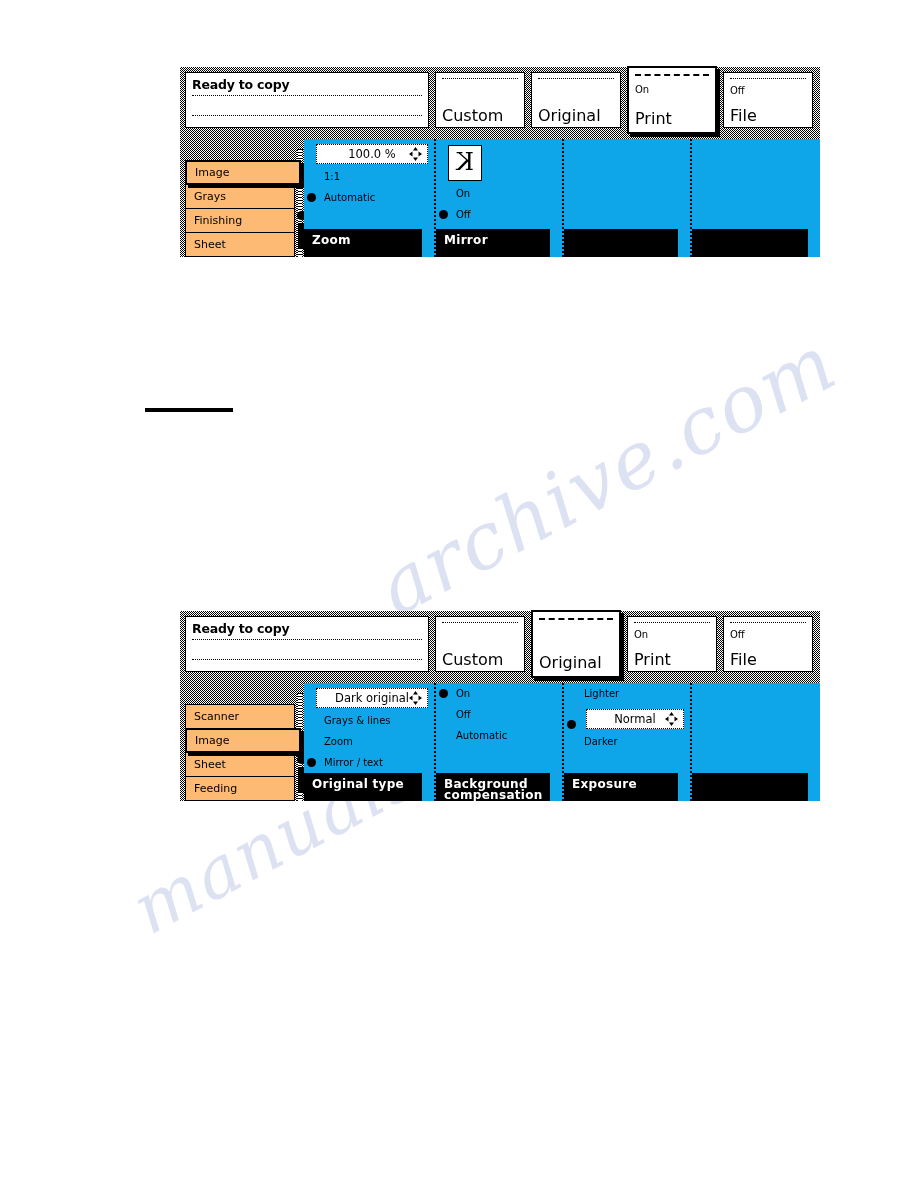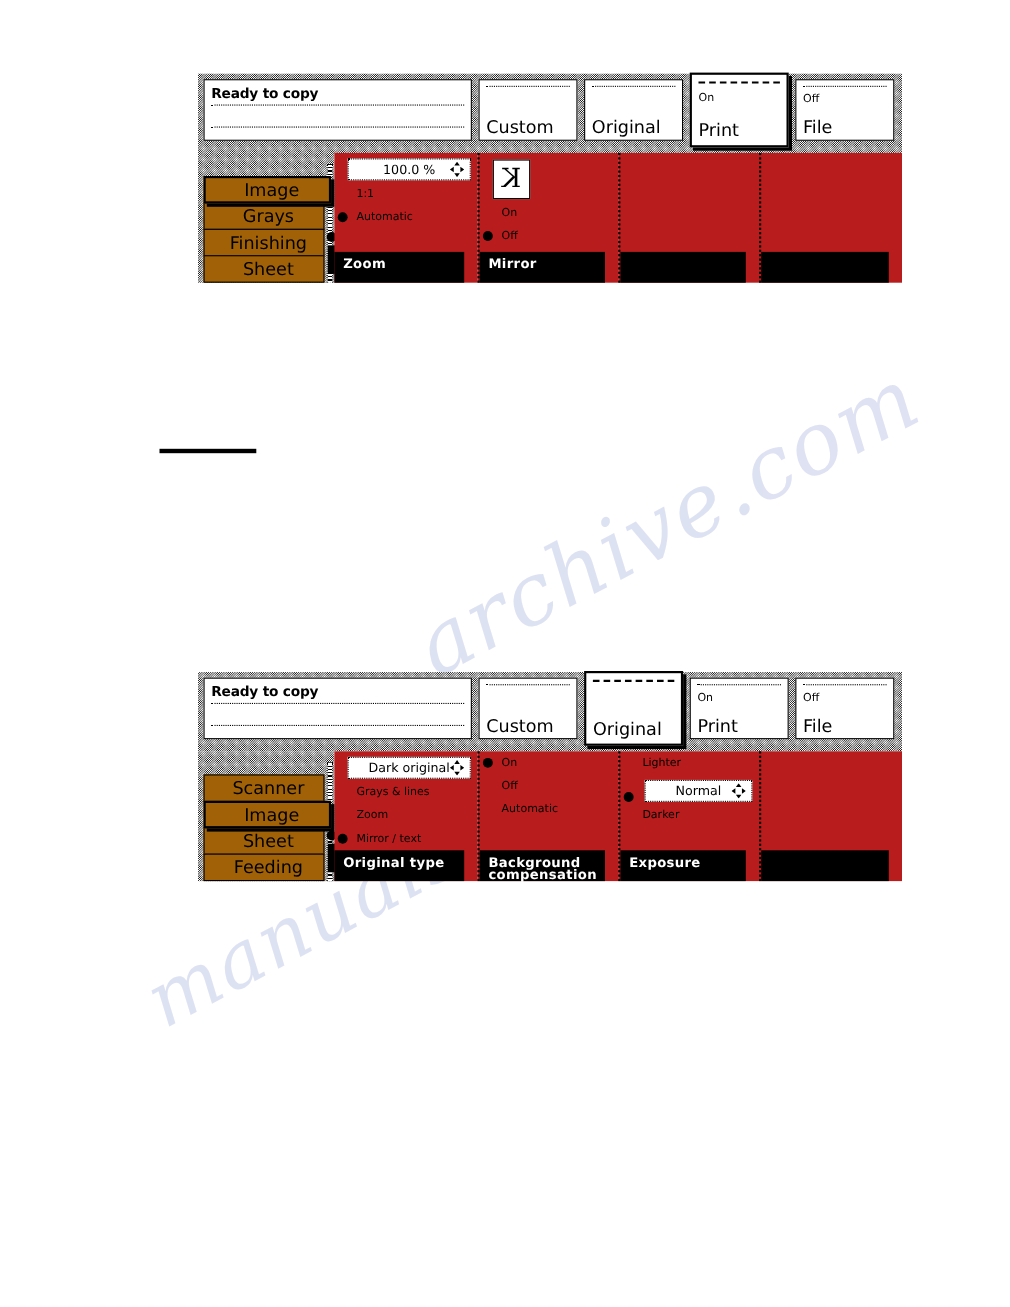--- a/index.html
+++ b/index.html
@@ -152,29 +152,28 @@
   }
   .sidebar {
     position: absolute;
     left: 5px;
     top: 22px;
     width: 110px;
   }
   .side-item {
     position: relative;
     height: 25px;
-    background: #a16207;
+    background: #fdba74;
     border: 1px solid #000;
     box-sizing: border-box;
-    font-size: 16px;
+    font-size: 11px;
     color: #000;
     padding: 5px 0 0 8px;
     margin-top: -1px;
     line-height: 14px;
-    text-align: center;
   }
   .side-item.sel {
     border: 2px solid #000;
     box-shadow: 3px 3px 0 #000;
     width: 116px;
     z-index: 4;
     padding-top: 4px;
   }
   .scrollbar {
     position: absolute;
@@ -216,21 +215,21 @@
     top: 0;
     right: 0;
     height: 118px;
   }
   .col {
     position: absolute;
     top: 0;
     height: 118px;
     box-sizing: border-box;
     border-left: 2px dotted #000;
-    background: #b91c1c;
+    background: #0ea5e9;
   }
   .col.first { border-left: none; }
   .col-content {
     position: absolute;
     left: 0; right: 0; top: 0;
     bottom: 28px;
     overflow: hidden;
   }
   .col-title {
     position: absolute;

